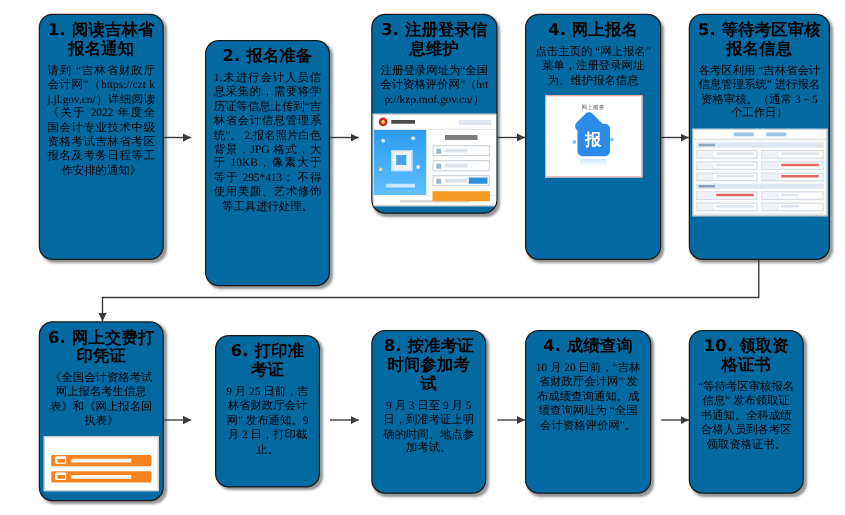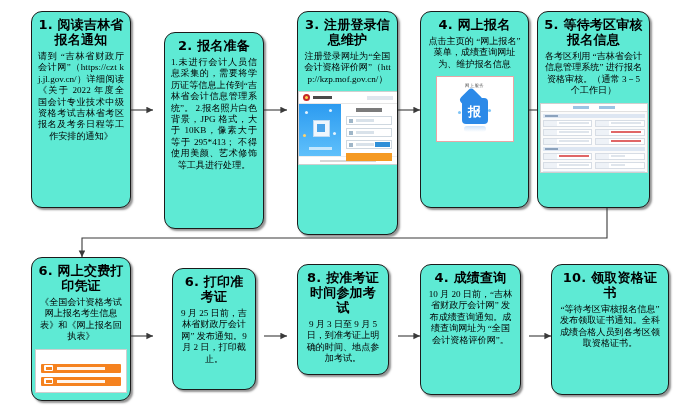--- a/index.html
+++ b/index.html
@@ -13,21 +13,21 @@
   #flow{position:absolute;left:0;top:0;width:676px;height:412px;}
 
   
   #connectors{position:absolute;left:0;top:0;width:676px;height:412px;z-index:1;}
 
   
   .card{
     position:absolute;
     z-index:2;
     box-sizing:border-box;
-    background:#5eead4;
+    background:#0369a1;
     border:1.2px solid #1b1b1b;
     border-radius:11px;
     box-shadow:2px 2px 2px rgba(60,60,60,.55);
     padding:5px 6px 5px 6px;
     display:flex;
     flex-direction:column;
     align-items:center;
     overflow:hidden;
   }
   .card .title{
@@ -148,21 +148,21 @@
   <div class="card" style="left:31px;top:11px;width:100px;height:197px;">
     <div class="title">1. 阅读吉林省报名通知</div>
     <div class="body just">请到 “吉林省财政厅会计网”（https://czt kj.jl.gov.cn/）详细阅读《关于 2022 年度全国会计专业技术中级资格考试吉林省考区报名及考务日程等工作安排的通知》</div>
   </div>
 
   <div class="card" style="left:164px;top:11px;width:100px;height:197px;margin-top:21px;">
     <div class="title">2. 报名准备</div>
     <div class="body just">1.未进行会计人员信息采集的，需要将学历证等信息上传到“吉林省会计信息管理系统”。 2.报名照片白色背景，JPG 格式，大于 10KB，像素大于等于 295*413； 不得使用美颜、艺术修饰等工具进行处理。</div>
   </div>
 
-  <div class="card" style="left:297px;top:11px;width:101px;height:224px;">
+  <div class="card" style="left:297px;top:11px;width:101px;height:160px;">
     <div class="title">3. 注册登录信息维护</div>
     <div class="body">注册登录网址为“全国会计资格评价网”（http://kzp.mof.gov.cn/）</div>
     <div class="shot shot3">
       <div class="s3-top">
         <span class="s3-emb"></span>
         <span class="s3-ttl"></span>
         <span class="s3-ttl2"></span>
       </div>
       <div class="s3-main">
         <div class="s3-left">
@@ -197,34 +197,34 @@
         </div>
       </div>
       <div class="s3-foot">
           <span></span>
         </div>
     </div>
   </div>
 
   <div class="card" style="left:420px;top:11px;width:109px;height:197px;">
     <div class="title">4. 网上报名</div>
-    <div class="body">点击主页的 “网上报名” 菜单，成绩查询网址为、维护报名信息</div>
+    <div class="body">点击主页的 “网上报名” 菜单，注册登录网址为、维护报名信息</div>
     <div class="shot shot4">
       <div class="s4-h">网上服务</div>
       <div class="s4-icon">
         <span class="s4-sp" style="left:0px;top:16px;"></span>
         <span class="s4-sp" style="left:30px;top:14px;"></span>
         <span class="s4-house"></span>
         <span class="s4-char">报</span>
         <span class="s4-refl"></span>
       </div>
     </div>
   </div>
 
-  <div class="card" style="left:537px;top:11px;width:113px;height:197px;">
+  <div class="card" style="left:551px;top:11px;width:113px;height:197px;">
     <div class="title">5. 等待考区审核报名信息</div>
     <div class="body">各考区利用 “吉林省会计信息管理系统” 进行报名资格审核。（通常 3－5 个工作日）</div>
     <div class="shot shot5">
       <div class="s5-tabs">
           <span></span>
           <span></span>
         </div>
       <div class="s5-sec">
         <div class="s5-secbar"></div>
         <div class="s5-row">
@@ -298,28 +298,28 @@
           <span class="s6-lbl"></span>
         </div>
     </div>
   </div>
 
   <div class="card" style="left:172px;top:268px;width:84px;height:122px;">
     <div class="title">6. 打印准考证</div>
     <div class="body">9 月 25 日前，吉林省财政厅会计网” 发布通知。9 月 2 日，打印截止。</div>
   </div>
 
-  <div class="card" style="left:297px;top:264px;width:92px;height:111px;">
+  <div class="card" style="left:297px;top:264px;width:92px;height:131px;">
     <div class="title">8. 按准考证时间参加考试</div>
     <div class="body">9 月 3 日至 9 月 5 日，到准考证上明确的时间、地点参加考试。</div>
   </div>
 
   <div class="card" style="left:420px;top:264px;width:101px;height:131px;">
     <div class="title">4. 成绩查询</div>
     <div class="body">10 月 20 日前，“吉林省财政厅会计网” 发布成绩查询通知。成绩查询网址为 “全国会计资格评价网”。</div>
   </div>
 
-  <div class="card" style="left:551px;top:264px;width:118px;height:131px;">
+  <div class="card" style="left:551px;top:264px;width:92px;height:131px;">
     <div class="title">10. 领取资格证书</div>
     <div class="body">“等待考区审核报名信息” 发布领取证书通知。全科成绩合格人员到各考区领取资格证书。</div>
   </div>
 
 </div>
 
 </body></html>

